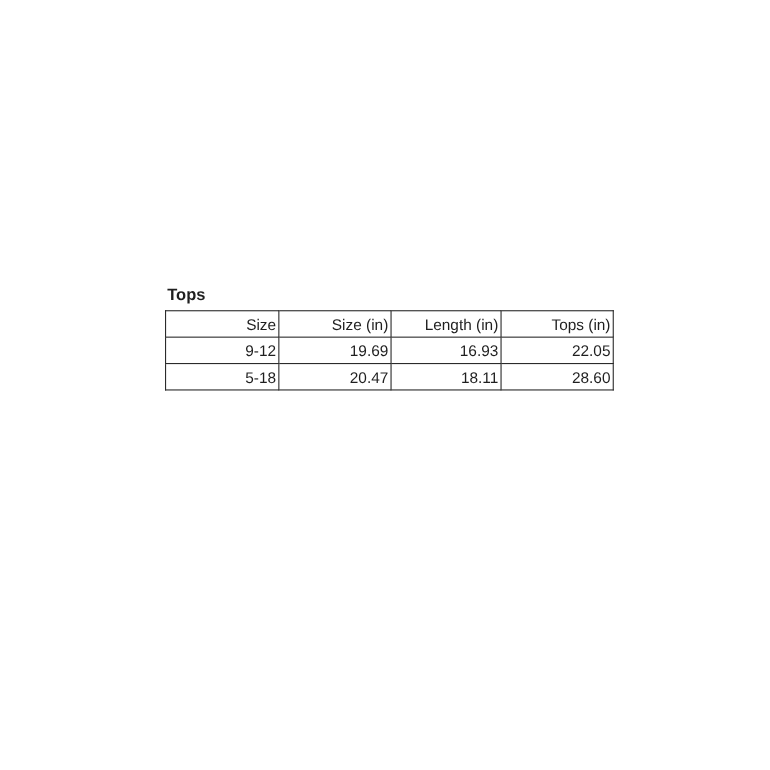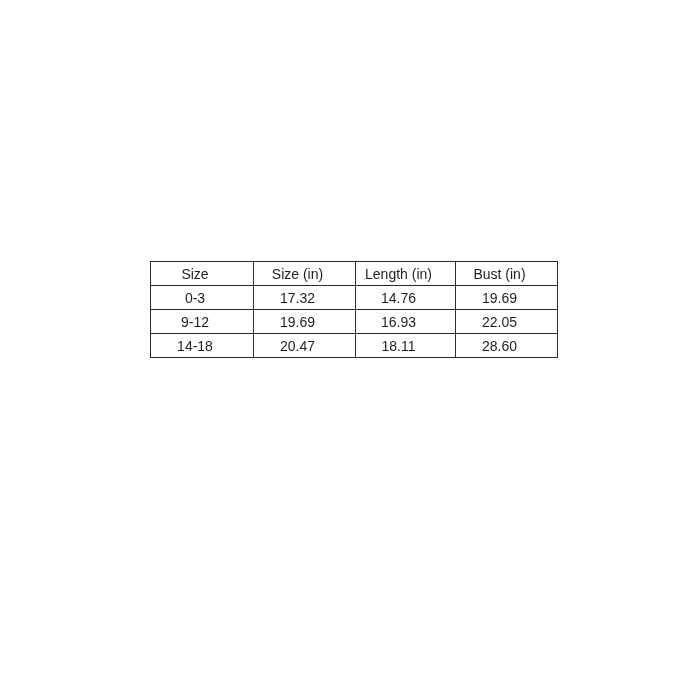--- a/index.html
+++ b/index.html
@@ -40,66 +40,61 @@
   }
   table.size-chart {
     border-collapse: collapse;
     table-layout: fixed;
     width: 407px;
   }
   table.size-chart th,
   table.size-chart td {
     border: 1px solid var(--border-color);
     height: 24px;
-    padding: 0 18px 0 4px;
+    padding: 0 2px 0 4px;
     font-size: 14px;
     font-weight: normal;
-    text-align: center;
+    text-align: right;
     vertical-align: middle;
     color: var(--text-color);
     white-space: nowrap;
     overflow: hidden;
     margin-left: 36px;
   }
 </style>
 </head>
 <body>
 
 <div class="canvas">
   <div class="chart-block">
+    <div class="chart-title">Tops</div>
     <table class="size-chart">
       <colgroup>
           <col style="width: 103px;">
           <col style="width: 102px;">
           <col style="width: 100px;">
           <col style="width: 102px;">
         </colgroup>
       <thead>
           <tr>
             <th>Size</th>
             <th>Size (in)</th>
             <th>Length (in)</th>
-            <th>Bust (in)</th>
+            <th>Tops (in)</th>
           </tr>
         </thead>
       <tbody>
-          <tr>
-            <td>0-3</td>
-            <td>17.32</td>
-            <td>14.76</td>
-            <td>19.69</td>
-          </tr>
           <tr>
             <td>9-12</td>
             <td>19.69</td>
             <td>16.93</td>
             <td>22.05</td>
           </tr>
           <tr>
-            <td>14-18</td>
+            <td>5-18</td>
             <td>20.47</td>
             <td>18.11</td>
             <td>28.60</td>
           </tr>
         </tbody>
     </table>
   </div>
 </div>
 
 </body></html>

